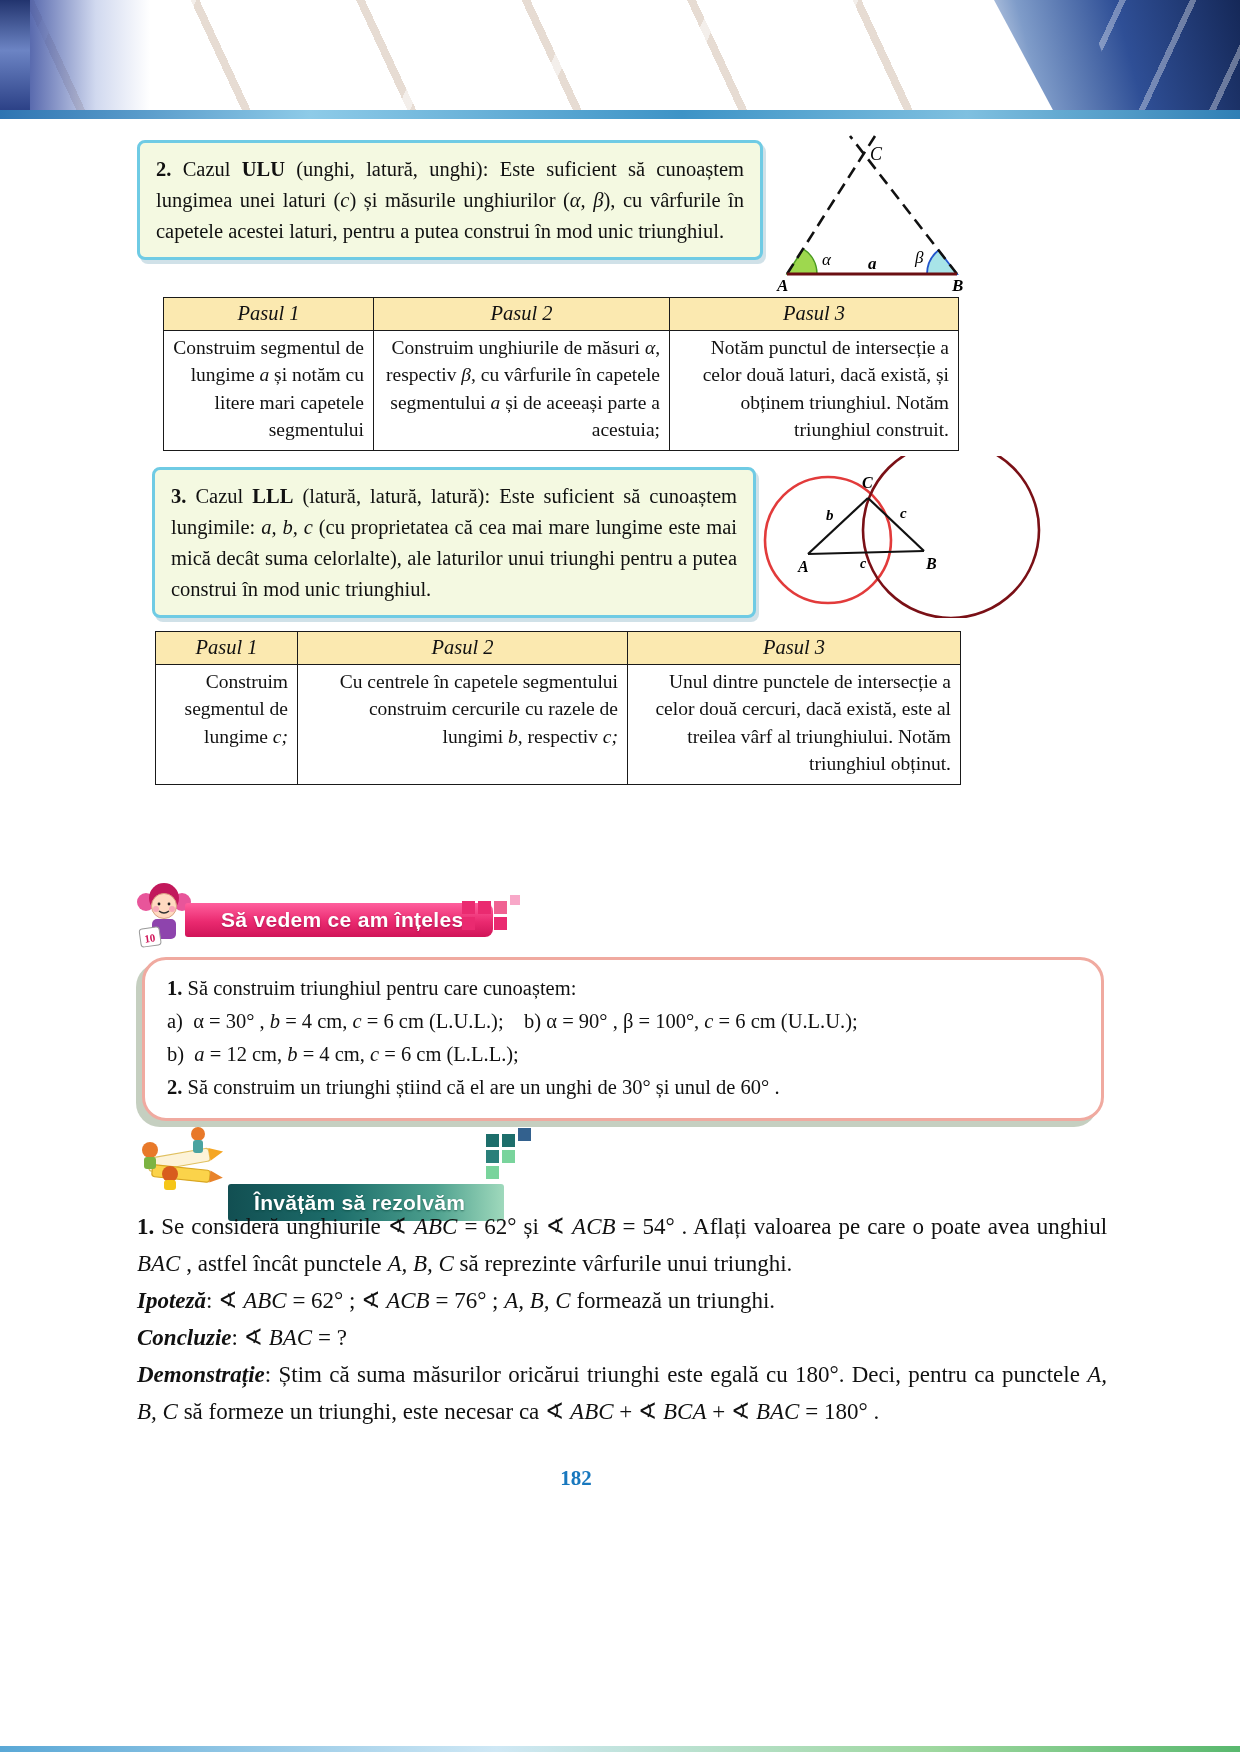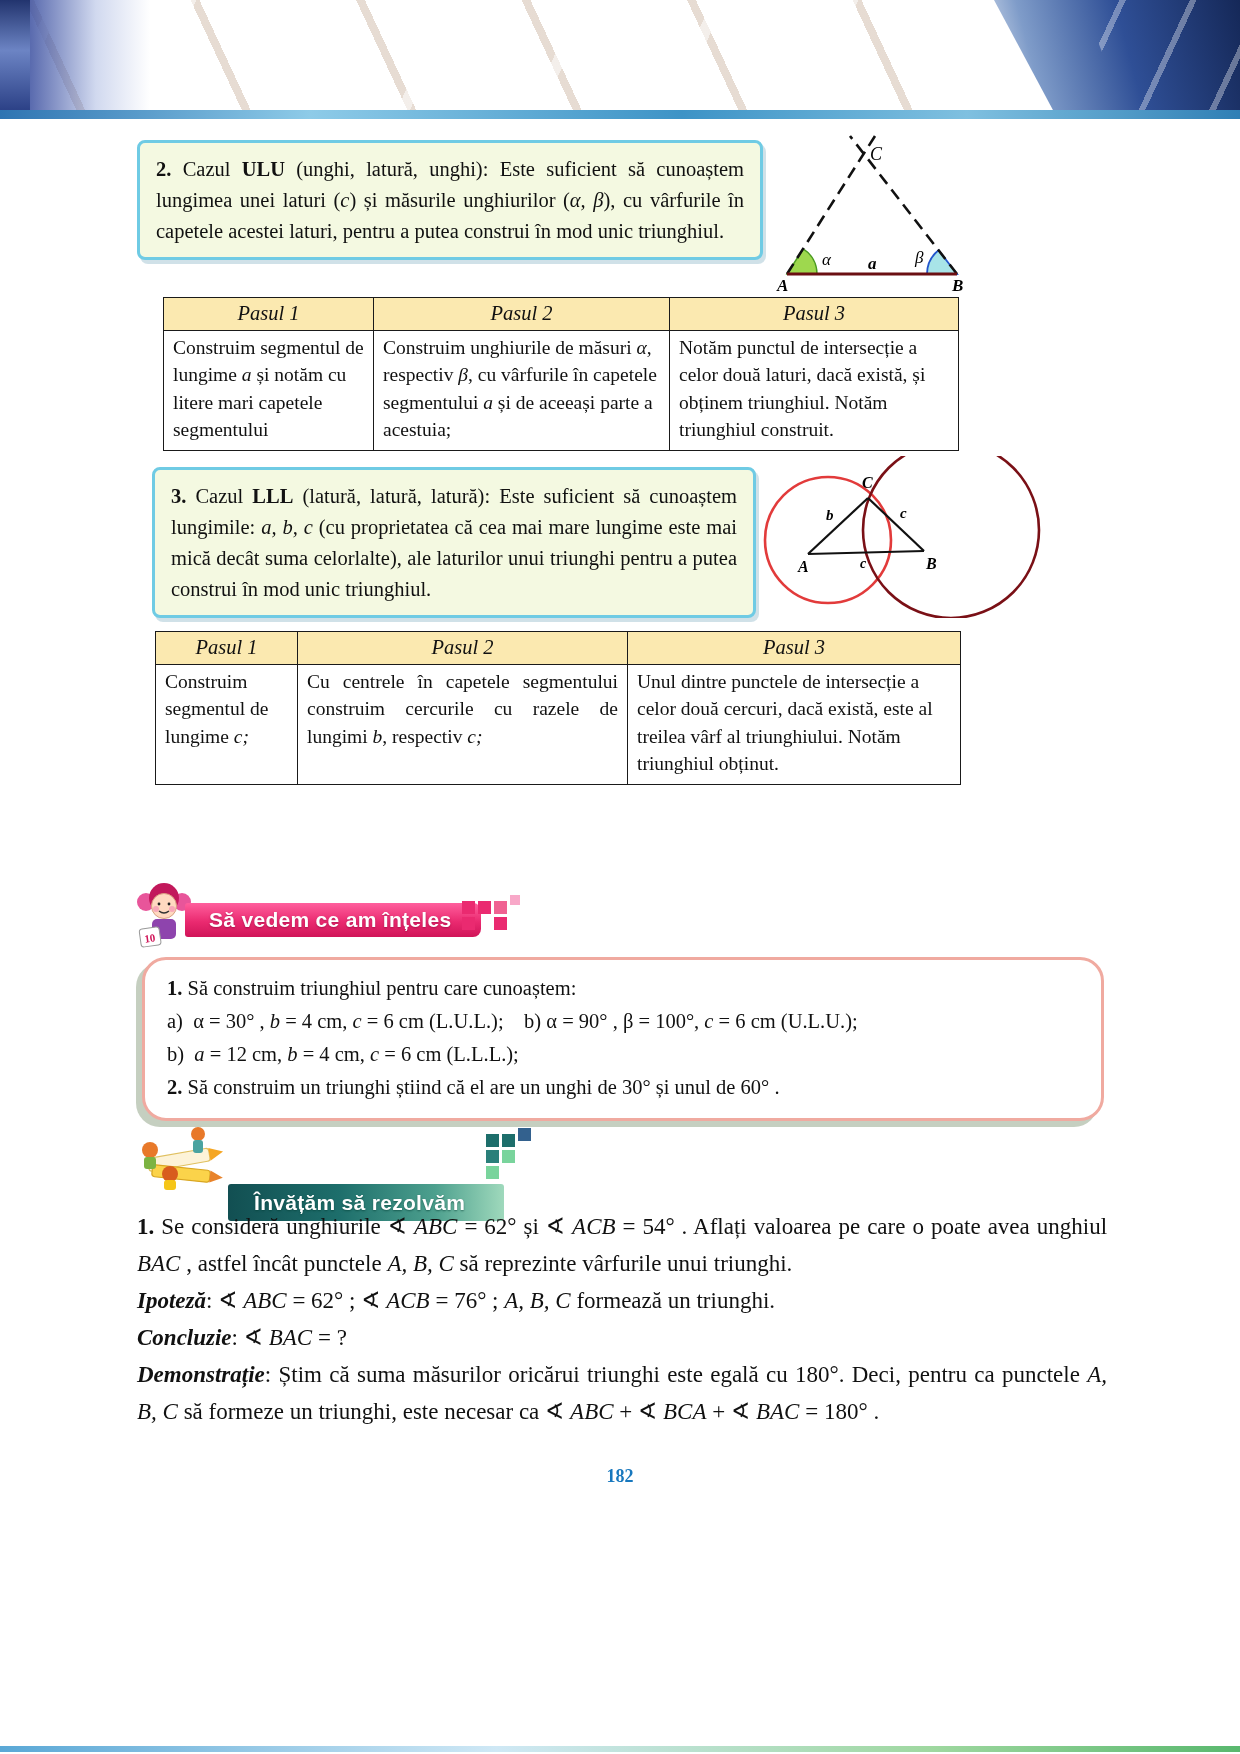--- a/index.html
+++ b/index.html
@@ -37,38 +37,38 @@
   
   .infobox{position:absolute;background:var(--box-bg);border:3px solid var(--box-border);
     border-radius:8px;box-shadow:3px 4px 0 rgba(120,170,190,.35);
     padding:11px 16px 10px 16px;font-size:20.5px;line-height:31px;text-align:justify;}
   #box-ulu{left:137px;top:140px;width:588px;}
   #box-lll{left:152px;top:467px;width:566px;}
 
   
   table.steps{position:absolute;border-collapse:collapse;table-layout:fixed;
     font-size:19.5px;line-height:27.5px;}
-  table.steps th,table.steps td{border:1.7px solid #1a1a1a;vertical-align:top;}
+  table.steps th,table.steps td{border:1.7px solid #1a1a1a;vertical-align:top;text-align:right;}
   table.steps th{background:var(--th-bg);font-style:italic;font-weight:normal;
     font-size:20.5px;text-align:center;padding:2px 6px;}
   table.steps td{padding:3px 9px 6px 9px;background:#fff;}
   td.justify{text-align:justify;}
   #table-ulu{left:163px;top:297px;width:795px;}
   #table-lll{left:155px;top:631px;width:805px;}
 
   
   .rb{font-weight:bold;} .ri{font-style:italic;} .rbi{font-weight:bold;font-style:italic;}
   .rich{font-family:"Liberation Serif","DejaVu Sans",serif;}
 
   
   .banner-bar{position:absolute;color:#fff;font-family:"Liberation Sans","DejaVu Sans",sans-serif;
     font-weight:bold;display:flex;align-items:center;}
   #banner-pink{left:185px;top:903px;width:272px;height:34px;border-radius:3px 8px 8px 3px;
     background:linear-gradient(180deg,#ff5f9d 0%,var(--pink) 55%,#d01458 100%);
-    font-size:21px;padding-left:24px;letter-spacing:.3px;
+    font-size:21px;padding-left:36px;letter-spacing:.3px;
     text-shadow:0 1px 2px rgba(120,0,50,.5);}
   #banner-teal{left:228px;top:1136px;width:250px;height:37px;border-radius:3px;
     background:linear-gradient(90deg,#124f52 0%,#1d6e6b 40%,#4da08e 75%,#9fd9bc 100%);
     font-size:21px;padding-left:26px;letter-spacing:.3px;
     text-shadow:0 1px 2px rgba(0,60,50,.6);margin-top:48px;}
   .sq{position:absolute;width:13px;height:13px;}
 
   
   #exercise-box{position:absolute;left:142px;top:957px;width:916px;
     border:3px solid var(--ex-border);border-radius:24px;background:#fff;
@@ -76,22 +76,22 @@
     padding:12px 18px 14px 22px;font-size:20.5px;line-height:33px;}
   #exercise-box .exline{white-space:pre-wrap;}
 
   
   #problem{position:absolute;left:137px;top:1208px;width:970px;
     font-size:23px;line-height:37px;}
   #problem p{margin:0;text-align:justify;}
 
   
   #page-number{position:absolute;left:0;top:1466px;width:1152px;text-align:center;
-    color:var(--pgblue);font-weight:bold;font-size:18px;
-    font-family:"Liberation Serif",serif;margin-left:44px;}
+    color:var(--pgblue);font-weight:bold;font-size:21px;
+    font-family:"Liberation Serif",serif;}
 
   
   .diagram{position:absolute;}
   #tri-diagram{left:772px;top:124px;}
   #circ-diagram{left:738px;top:456px;}
   svg text{font-family:"Liberation Serif","DejaVu Serif",serif;}
 </style>
 </head>
 <body>
 

